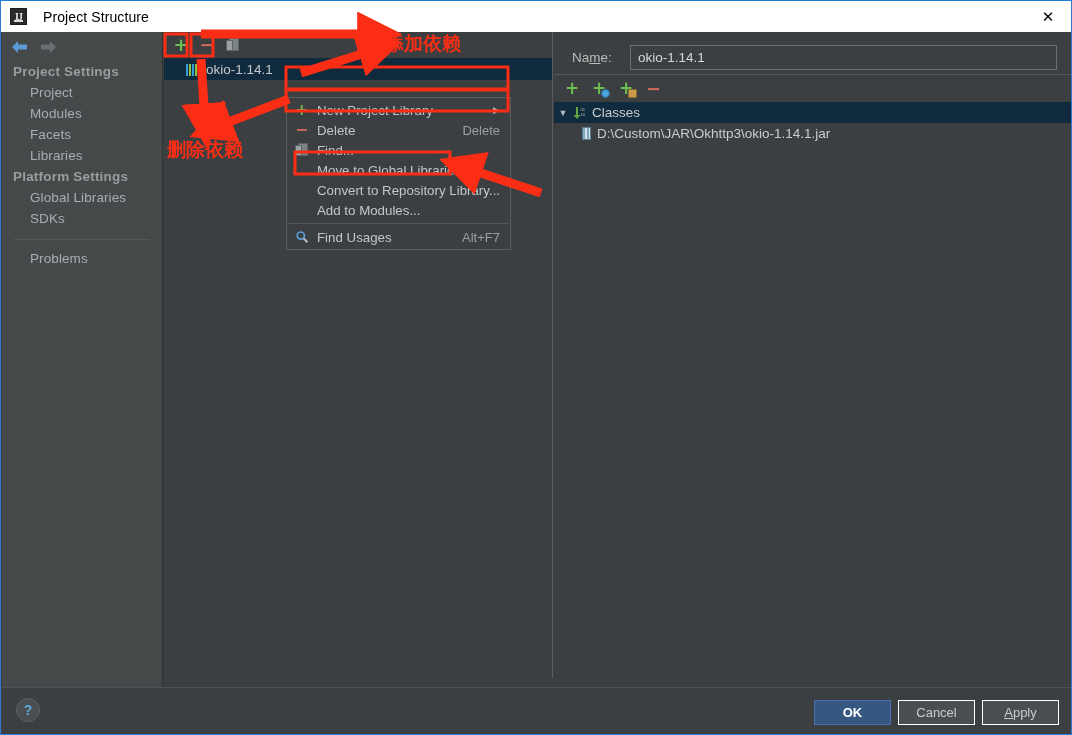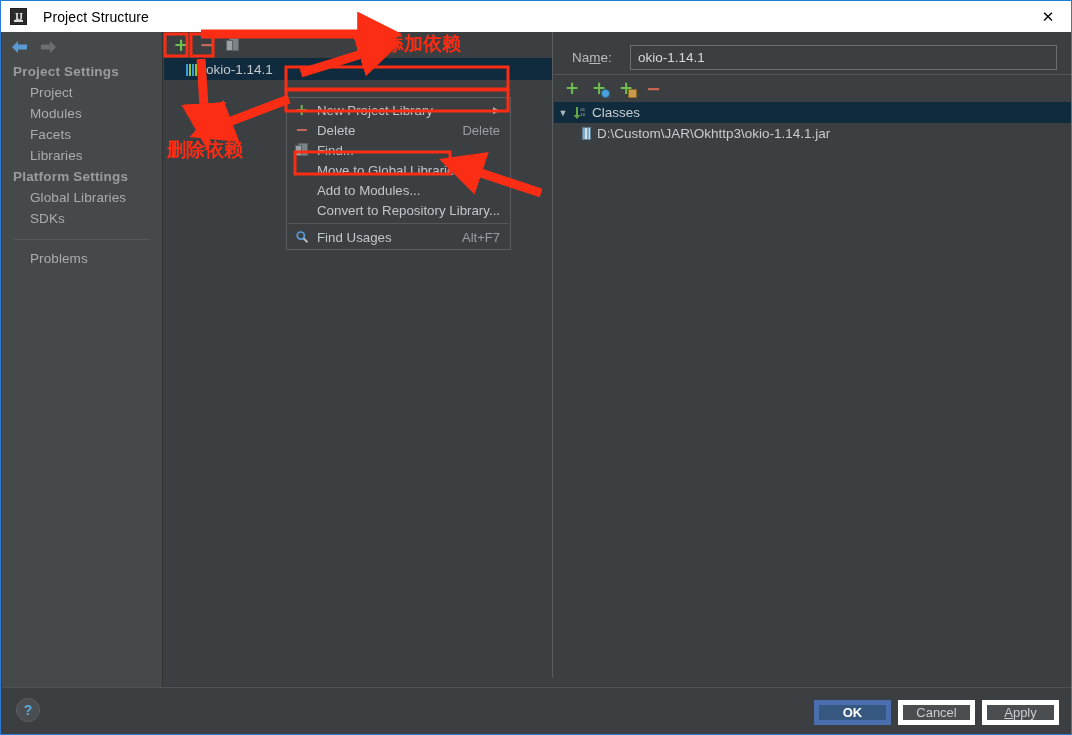--- a/index.html
+++ b/index.html
@@ -133,21 +133,21 @@
     background: #3c3f41; border-top: 1px solid #4e5254;
   }
   .helpbtn {
     position:absolute; left: 15px; top: 697px; width: 24px; height: 24px; border-radius:50%;
     background:#4a4e50; border:1px solid #5c6062;
     display:flex; align-items:center; justify-content:center;
     color:#5fa8d8; font-size:14px; font-weight:bold;
   }
   .btn {
     position: absolute; top: 699px; height: 25px;
-    border: 5px solid #ffffff; background: #4a4e50; color: #c8ccd0;
+    border: 1px solid #ffffff; background: #4a4e50; color: #c8ccd0;
     font-size: 13px; display:flex; align-items:center; justify-content:center;
     font-family: "Liberation Sans", sans-serif;
   }
   .btn.ok { left: 813px; width: 77px; background: #365880; border-color:#4b6eaf; color:#ffffff; font-weight:bold; }
   .btn.cancel { left: 897px; width: 77px; }
   .btn.apply { left: 981px; width: 77px; }
   .btn u { text-decoration: underline; }
 
   
   .ctxmenu {
@@ -307,25 +307,25 @@
             </span>
           </span>
         <span class="lbl">Find...</span>
       </div>
       <div class="mi">
         <span class="ico"></span>
         <span class="lbl">Move to Global Libraries...</span>
       </div>
       <div class="mi">
         <span class="ico"></span>
+        <span class="lbl">Convert to Repository Library...</span>
+      </div>
+      <div class="mi">
+        <span class="ico"></span>
         <span class="lbl">Add to Modules...</span>
-      </div>
-      <div class="mi">
-        <span class="ico"></span>
-        <span class="lbl">Convert to Repository Library...</span>
       </div>
       <div class="mi-sep"></div>
       <div class="mi">
         <span class="ico">
           <svg width="14" height="14" viewBox="0 0 14 14">
               <circle cx="5.8" cy="5.6" r="3.6" fill="none" stroke="#5b9bd5" stroke-width="1.7"></circle>
               <line x1="8.6" y1="8.4" x2="12.4" y2="12.2" stroke="#b9bdc0" stroke-width="2"></line>
             </svg>
         </span>
         <span class="lbl">Find Usages</span>

